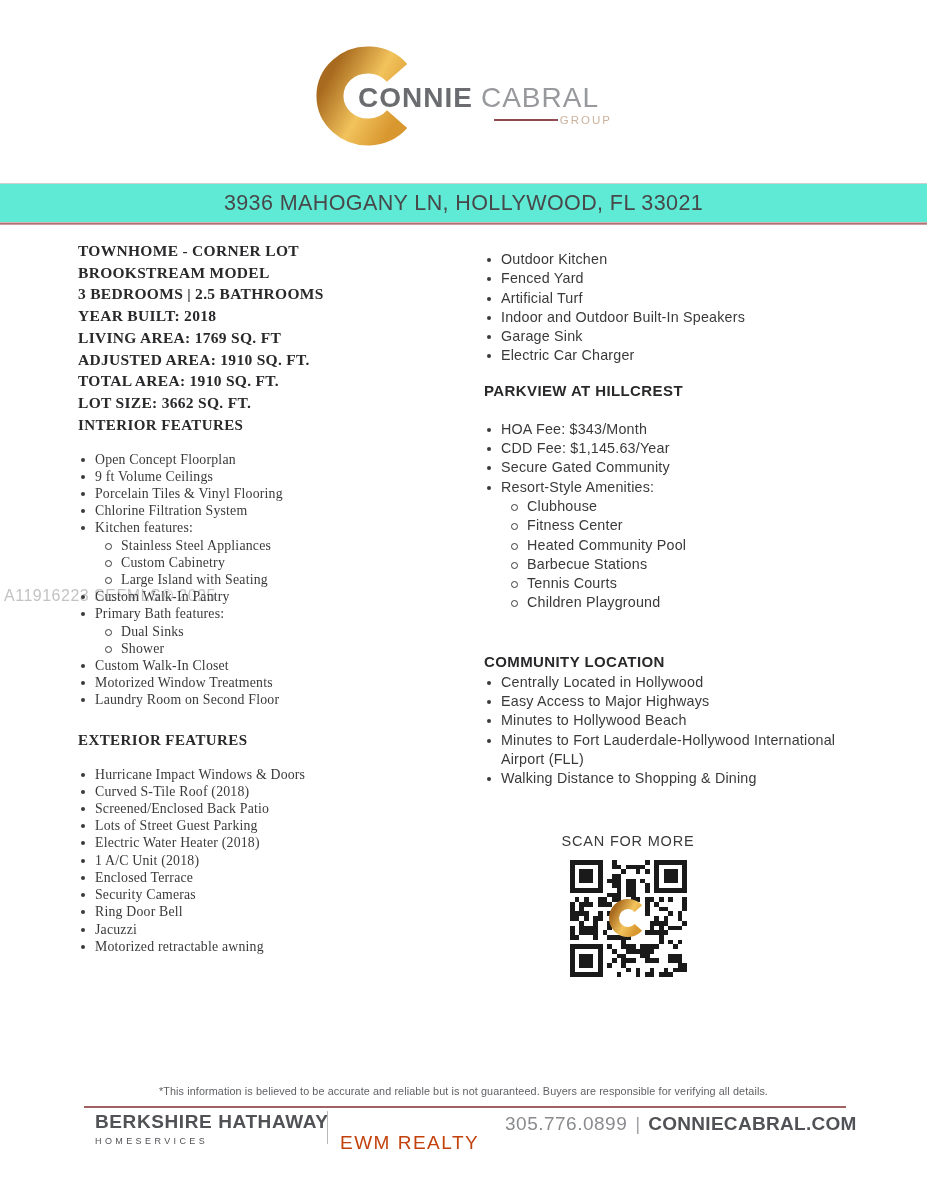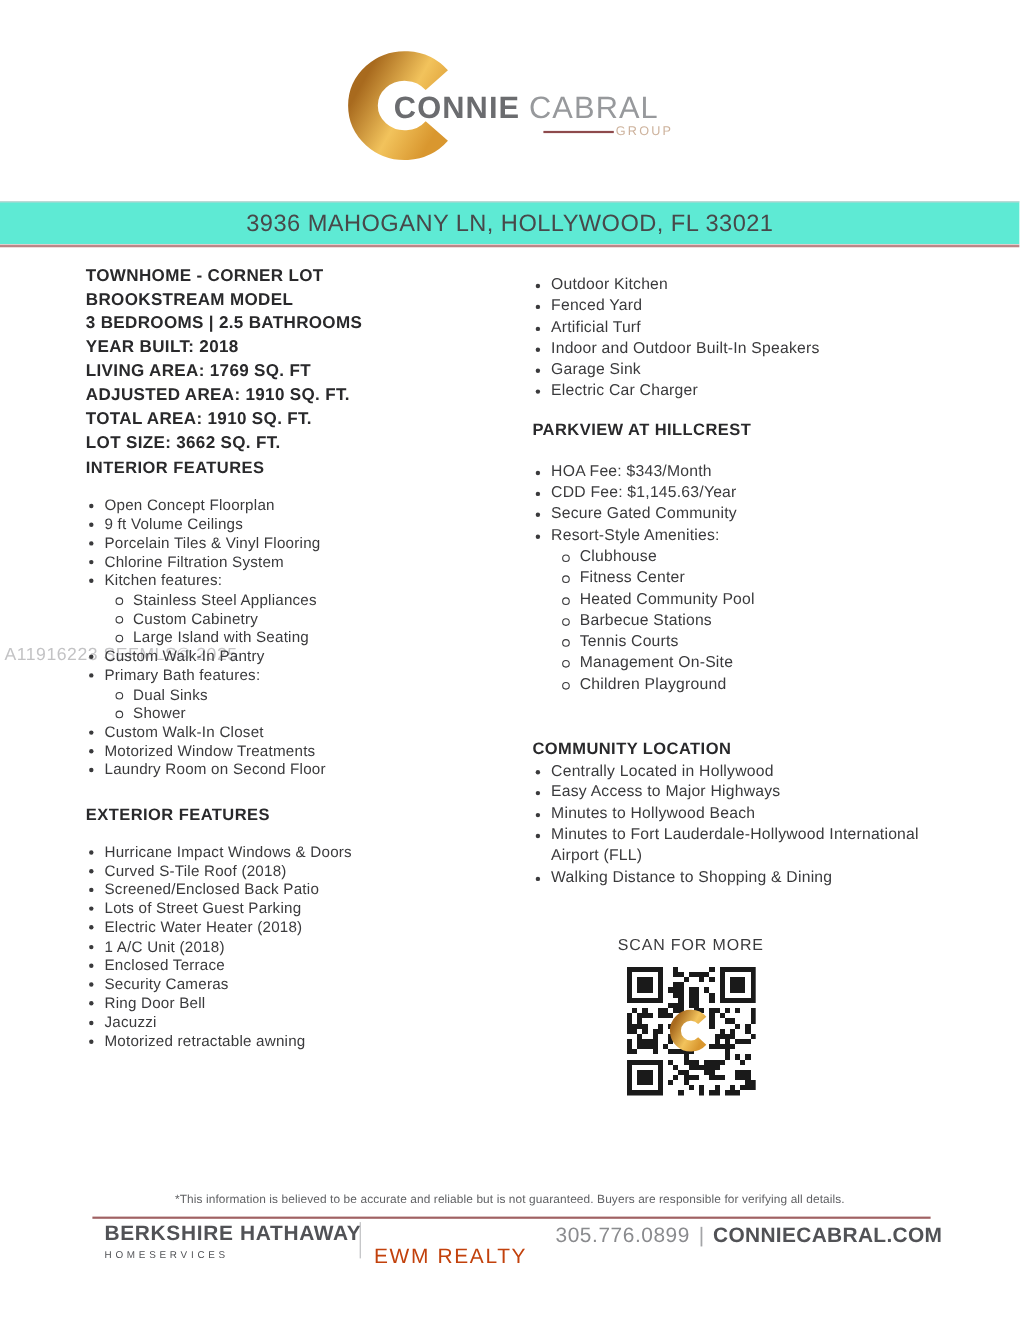--- a/index.html
+++ b/index.html
@@ -19,21 +19,21 @@
   .banner{position:absolute;left:0;top:183px;width:100%;height:38px;background:#5eead4;
           border-top:1px solid #cfcfd1;display:flex;align-items:center;justify-content:center;}
   .banner-text{font-size:21.5px;color:#48484a;letter-spacing:0.4px;}
   .banner-rule{position:absolute;left:0;top:222px;width:100%;height:3px;
                background:linear-gradient(180deg,#ecd2d2 0%,#a96b6d 55%,#dfb9b9 100%);}
 
   
   .watermark{position:absolute;left:4px;top:587px;font-size:16px;color:#c3c3c5;letter-spacing:0.5px;z-index:0;}
 
   
-  .col-left{position:absolute;left:78px;top:240px;width:400px;z-index:1;}
+  .col-left{position:absolute;left:78px;top:240px;width:400px;z-index:1;font-family:Liberation Serif, serif;}
   .col-right{position:absolute;left:484px;top:250px;width:356px;z-index:1;}
 
   .summary div{font-weight:bold;font-size:15.5px;line-height:21.7px;letter-spacing:0.3px;color:#29292b;}
   .sec-title{font-weight:bold;font-size:15px;letter-spacing:0.4px;color:#29292b;}
   .col-left .sec-title.t1{margin-top:3px;}
   .col-left .sec-title.t2{margin-top:23px;}
   .col-right .sec-title{margin-top:16px;}
   .col-right .sec-title.t2{margin-top:40px;}
 
   ul.blist{list-style:none;margin:0;padding:0;}
@@ -282,24 +282,20 @@
           <span class="circ"></span>
           <span class="li-text">Heated Community Pool</span>
         </li>
         <li class="li-sub">
           <span class="circ"></span>
           <span class="li-text">Barbecue Stations</span>
         </li>
         <li class="li-sub">
           <span class="circ"></span>
           <span class="li-text">Tennis Courts</span>
-        </li>
-        <li class="li-sub">
-          <span class="circ"></span>
-          <span class="li-text">Management On-Site</span>
         </li>
         <li class="li-sub">
           <span class="circ"></span>
           <span class="li-text">Children Playground</span>
         </li>
       </ul>
     <div class="sec-title t2">COMMUNITY LOCATION</div>
     <ul class="blist after-h2">
         <li class="li-main">
           <span class="dot"></span>

